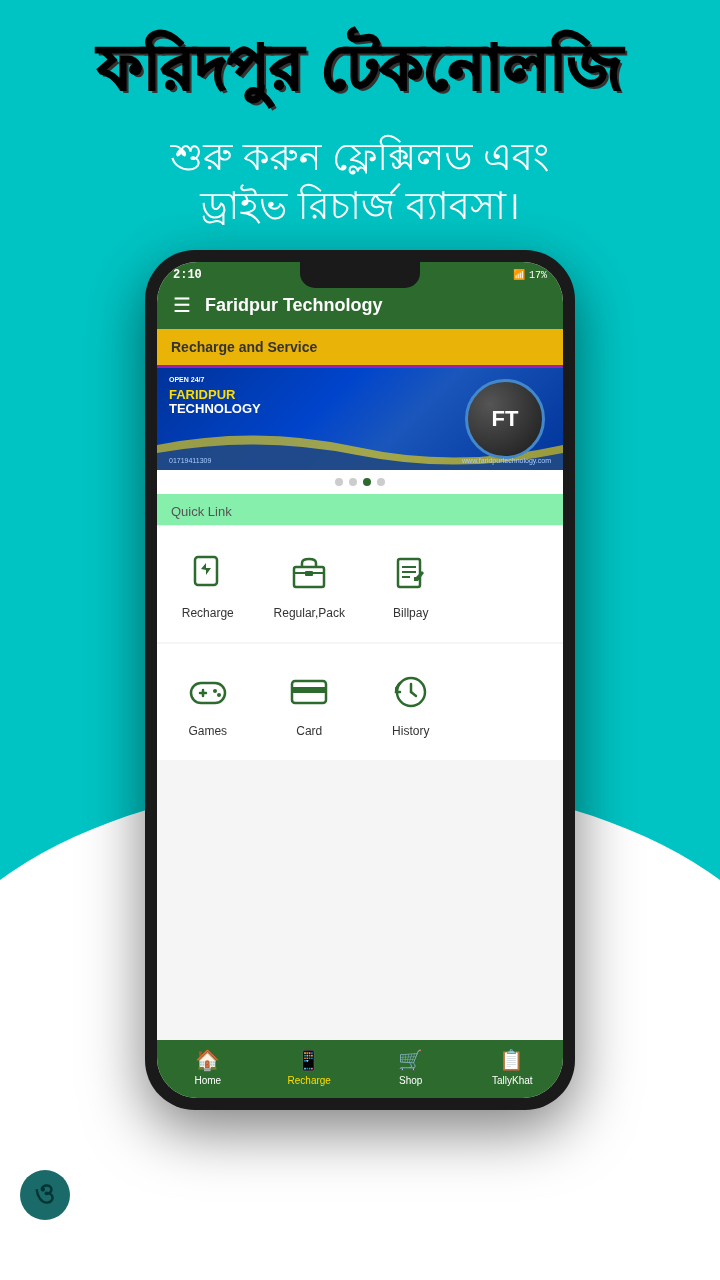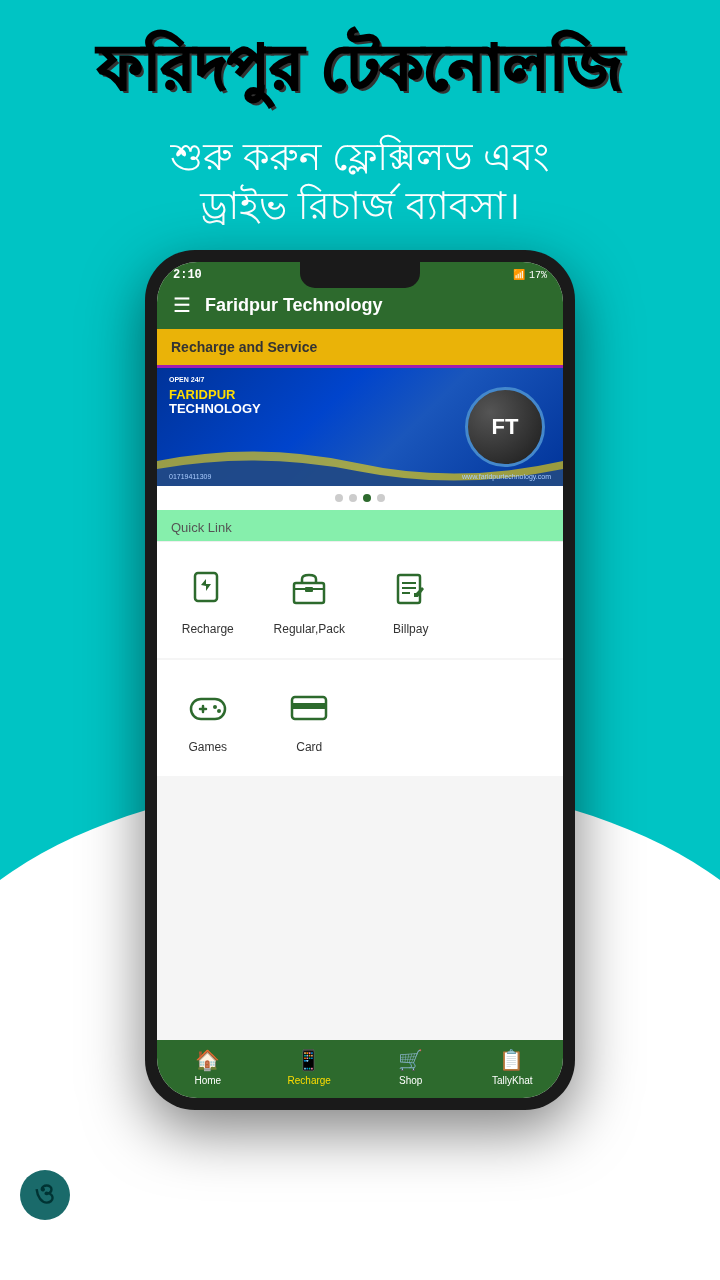--- a/index.html
+++ b/index.html
@@ -138,21 +138,21 @@
       border-bottom: 3px solid #a21caf;
     }
 
     
     .banner-container {
       background: white;
       padding: 0;
     }
     .banner {
       width: 100%;
-      height: 118px;
+      height: 102px;
       background: linear-gradient(135deg, #003399 0%, #0044cc 40%, #1a56bb 60%, #003399 100%);
       position: relative;
       overflow: hidden;
       display: flex;
       align-items: center;
       padding: 10px 14px;
     }
     .banner-wave {
       position: absolute;
       bottom: 0;
@@ -440,20 +440,32 @@
           <div class="icon-box">
             <svg viewBox="0 0 42 42">
               <rect x="4" y="10" width="34" height="22" rx="3" fill="none" stroke="#2d6a2d" stroke-width="2.5"></rect>
               <rect x="4" y="16" width="34" height="6" fill="#2d6a2d"></rect>
               <line x1="10" y1="26" x2="20" y2="26" stroke="white" stroke-width="2" stroke-linecap="round"></line>
             </svg>
           </div>
           <span class="icon-label">Card</span>
         </div>
 
+        <div class="icon-item">
+          <div class="icon-box">
+            <svg viewBox="0 0 42 42">
+              <circle cx="21" cy="21" r="14" fill="none" stroke="#2d6a2d" stroke-width="2.5"></circle>
+              <path d="M10,12 Q6,16 6,21 L10,21" fill="none" stroke="#2d6a2d" stroke-width="2.5" stroke-linecap="round"></path>
+              <path d="M6,17 L6,21 L10,21" fill="none" stroke="#2d6a2d" stroke-width="2" stroke-linecap="round" stroke-linejoin="round"></path>
+              <line x1="21" y1="13" x2="21" y2="21" stroke="#2d6a2d" stroke-width="2.5" stroke-linecap="round"></line>
+              <line x1="21" y1="21" x2="26" y2="25" stroke="#2d6a2d" stroke-width="2.5" stroke-linecap="round"></line>
+            </svg>
+          </div>
+          <span class="icon-label">History</span>
+        </div>
 
         <div class="icon-item"></div>
       </div>
 
     </div>
 
     <div class="bottom-nav">
       <div class="nav-item">
         <span class="nav-icon">🏠</span>
         <span class="nav-label">Home</span>

